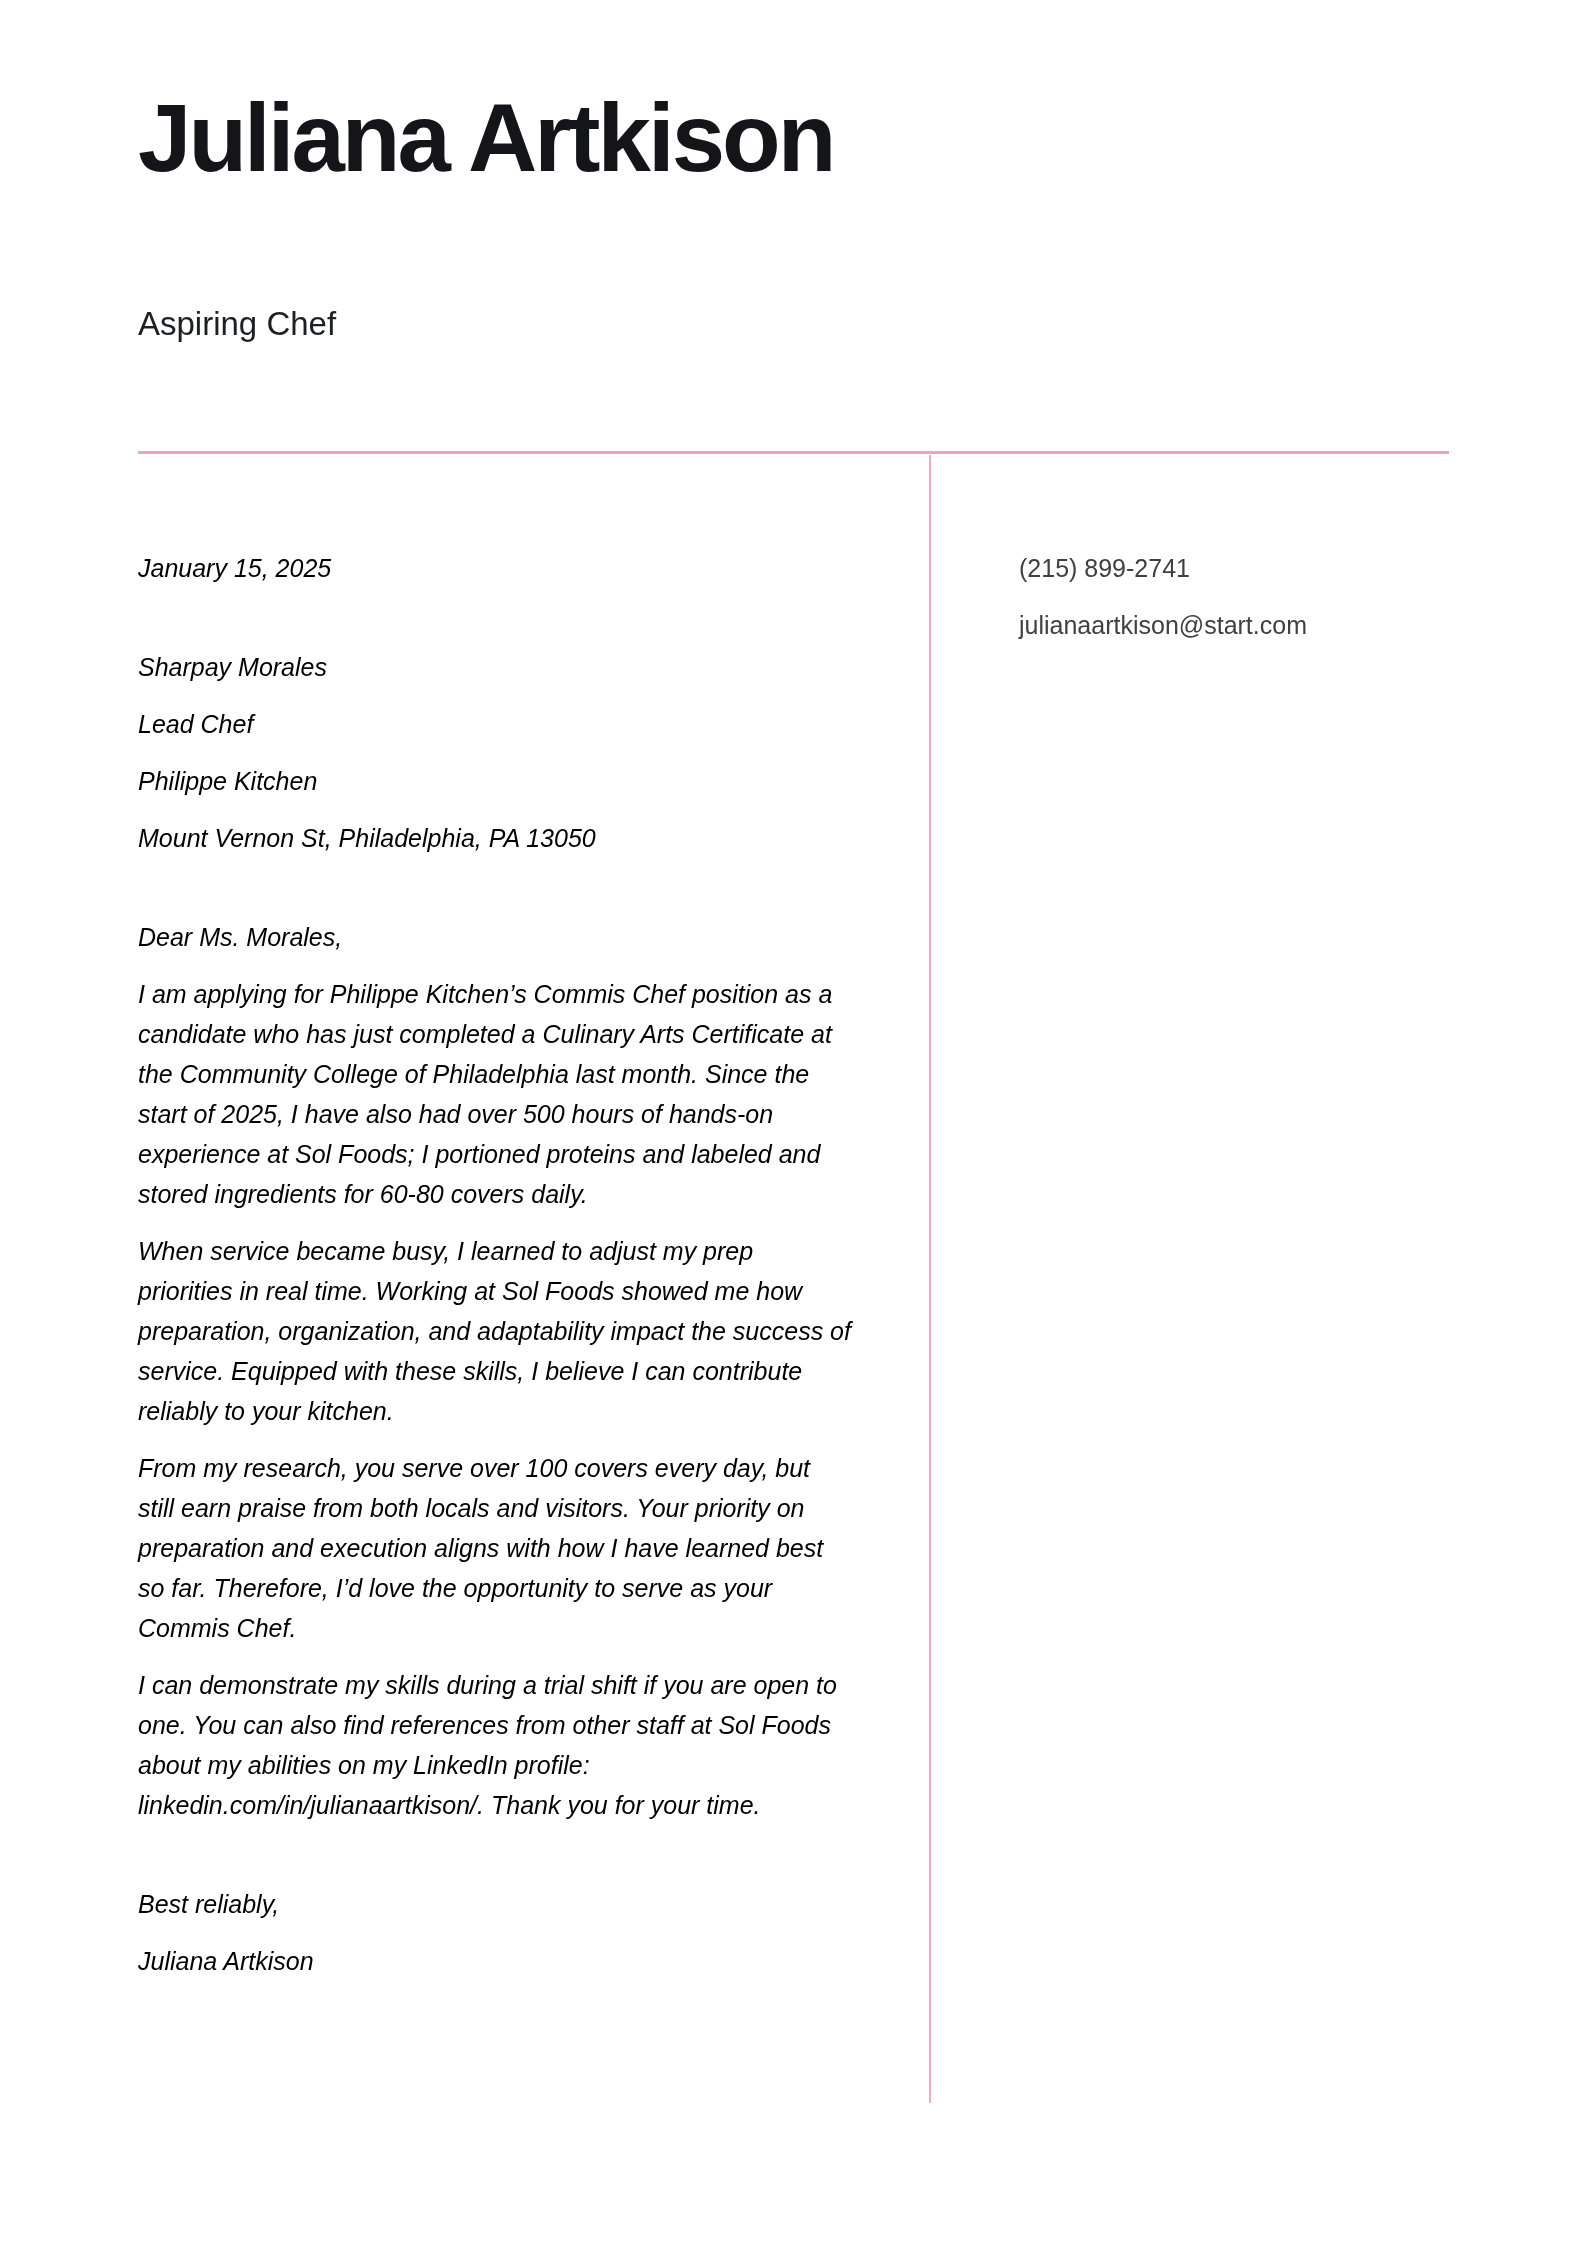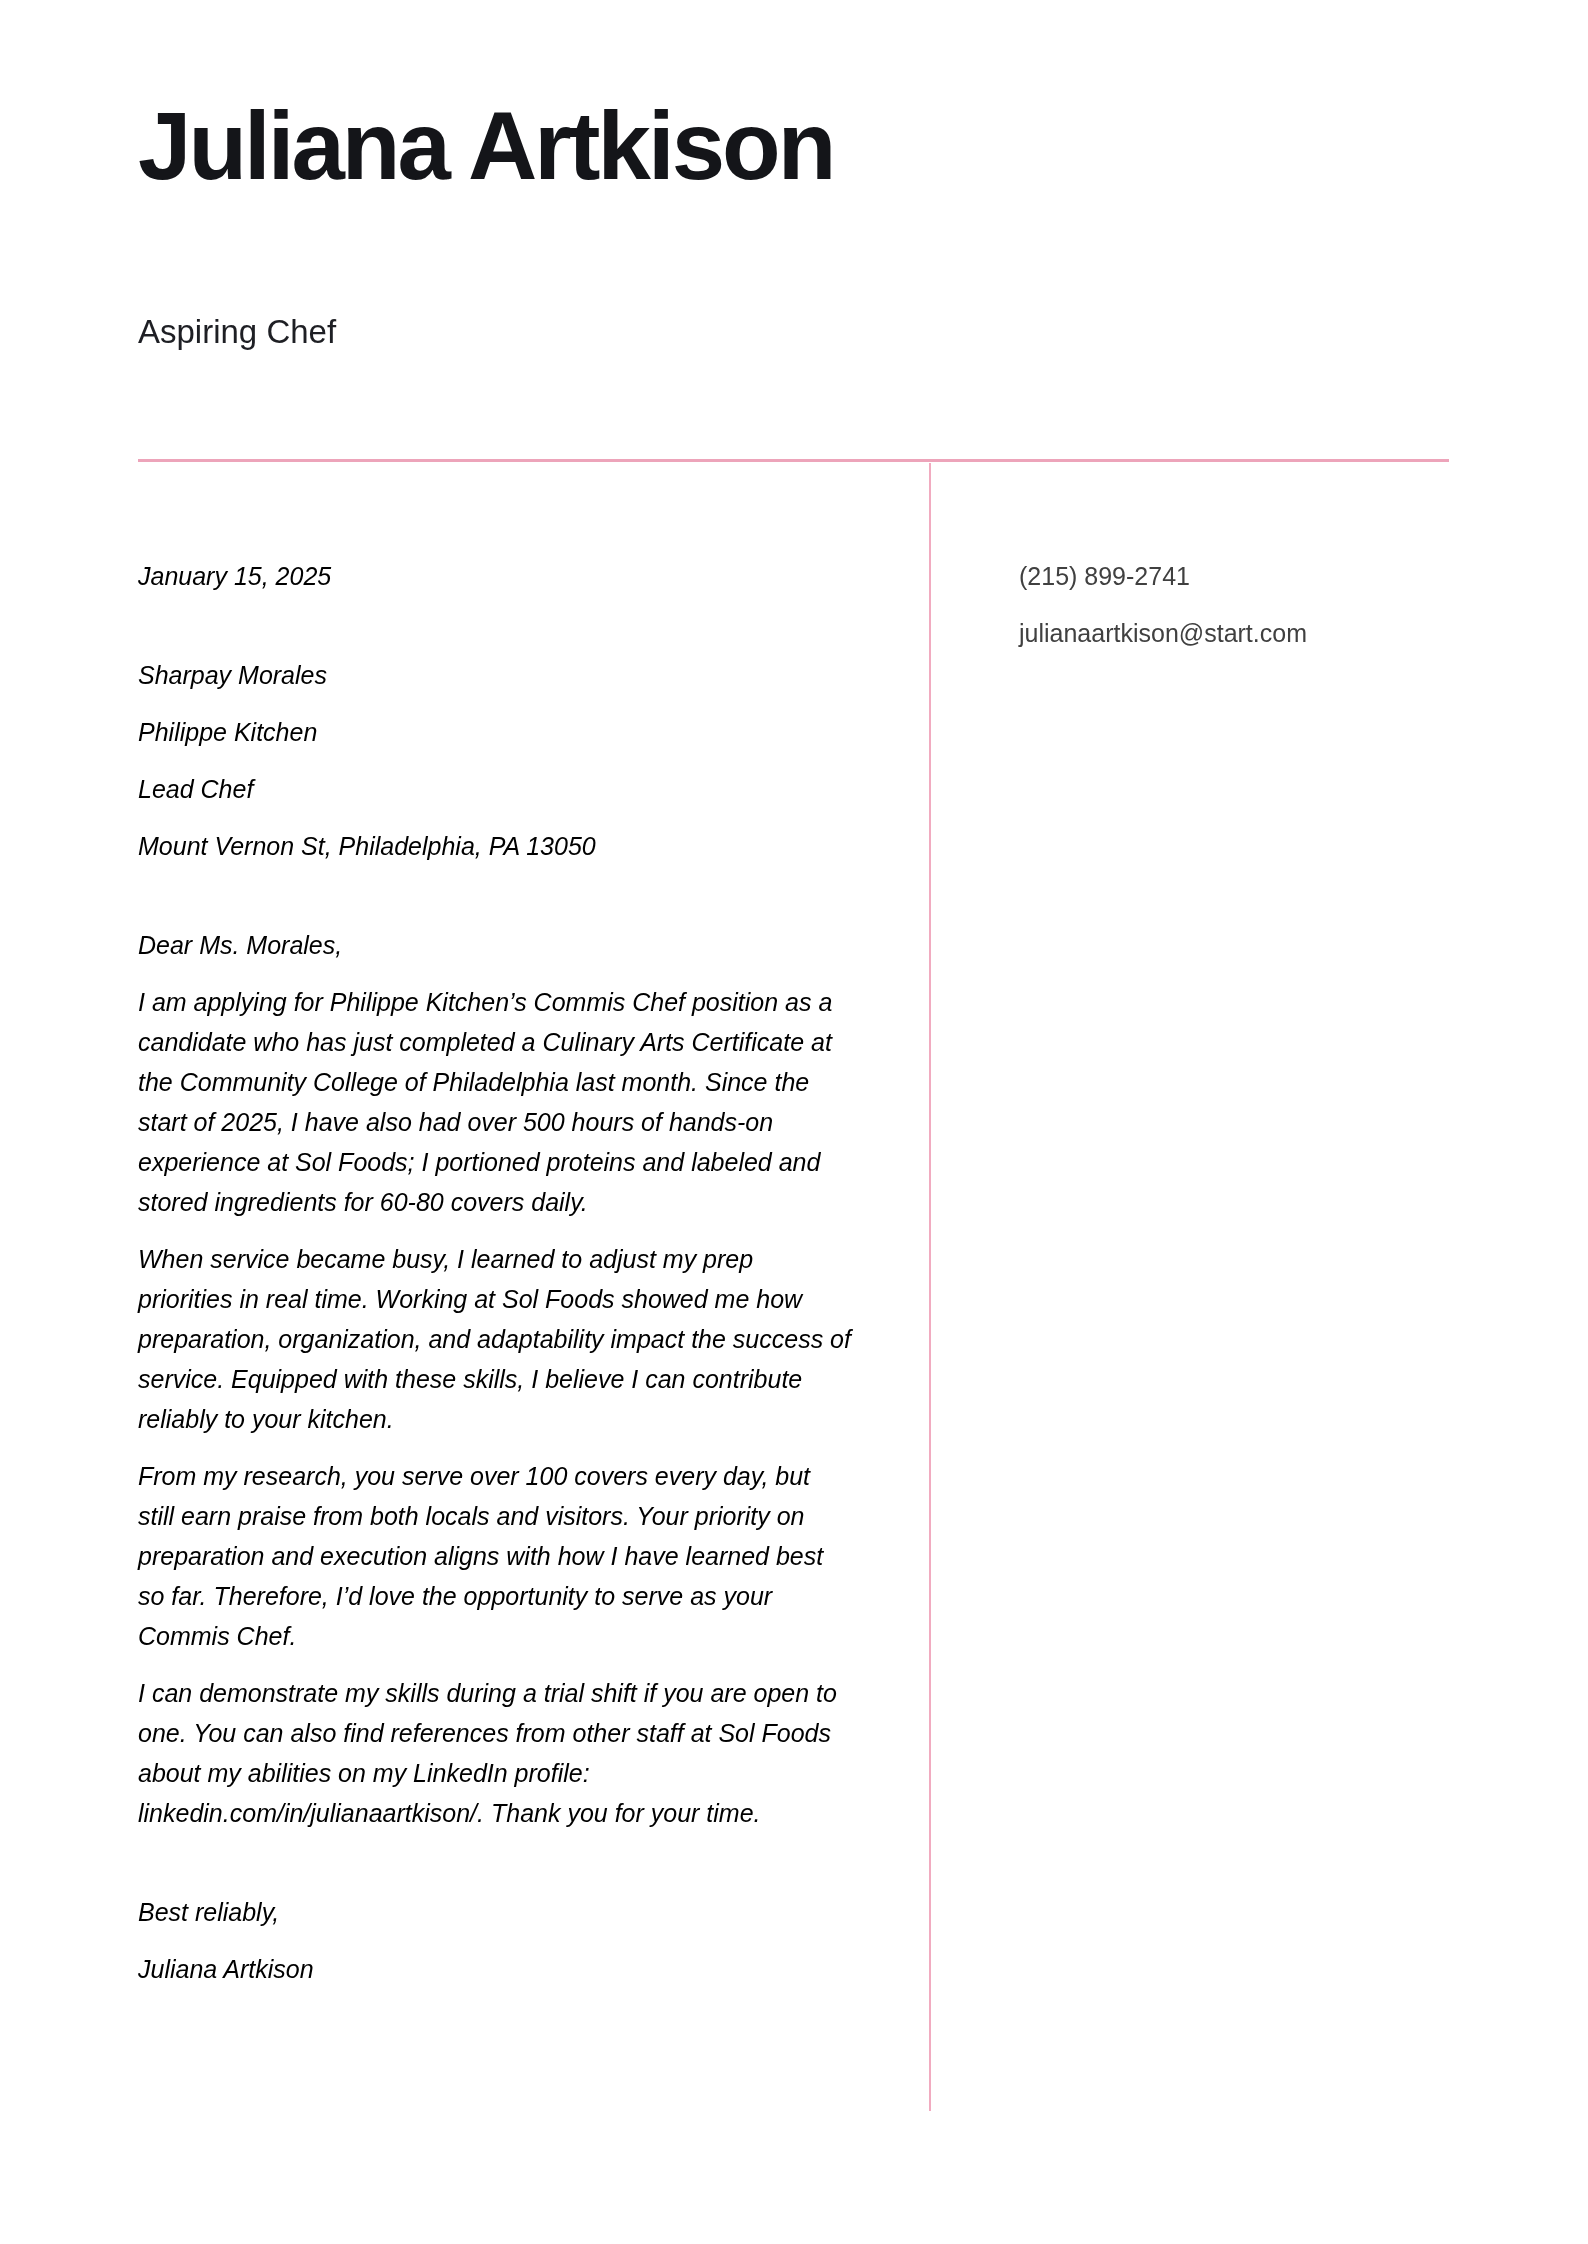--- a/index.html
+++ b/index.html
@@ -7,21 +7,21 @@
   .page {
     position: relative;
     width: 1588px;
     height: 2244px;
     background: #ffffff;
     overflow: hidden;
     font-family: "Liberation Sans", sans-serif;
     color: #212227;
   }
   .content {
-    padding: 8px 139px 0 138px;
+    padding: 0 139px 0 138px;
   }
   .doc-name {
     margin: 0;
     padding-top: 90px;
     font-size: 96px;
     line-height: 1.0;
     font-weight: 700;
     letter-spacing: -3px;
     color: #141519;
   }
@@ -86,22 +86,22 @@
     <hr class="hdivider">
     <div class="columns">
       <div class="vdivider"></div>
 
       <div class="col-left">
         <p>January 15, 2025</p>
         <div class="spacer"></div>
 
         <div>
           <p>Sharpay Morales</p>
+          <p>Lead Chef</p>
           <p>Philippe Kitchen</p>
-          <p>Lead Chef</p>
           <p>Mount Vernon St, Philadelphia, PA 13050</p>
         </div>
         <div class="spacer"></div>
 
         <p>Dear Ms. Morales,</p>
         <p>I am applying for Philippe Kitchen’s Commis Chef position as a candidate who has just completed a Culinary Arts Certificate at the Community College of Philadelphia last month. Since the start of 2025, I have also had over 500 hours of hands-on experience at Sol Foods; I portioned proteins and labeled and stored ingredients for 60-80 covers daily.</p>
         <p>When service became busy, I learned to adjust my prep priorities in real time. Working at Sol Foods showed me how preparation, organization, and adaptability impact the success of service. Equipped with these skills, I believe I can contribute reliably to your kitchen.</p>
         <p>From my research, you serve over 100 covers every day, but still earn praise from both locals and visitors. Your priority on preparation and execution aligns with how I have learned best so far. Therefore, I’d love the opportunity to serve as your Commis Chef.</p>
         <p>I can demonstrate my skills during a trial shift if you are open to one. You can also find references from other staff at Sol Foods about my abilities on my LinkedIn profile: linkedin.com/in/julianaartkison/. Thank you for your time.</p>
         <div class="spacer"></div>

